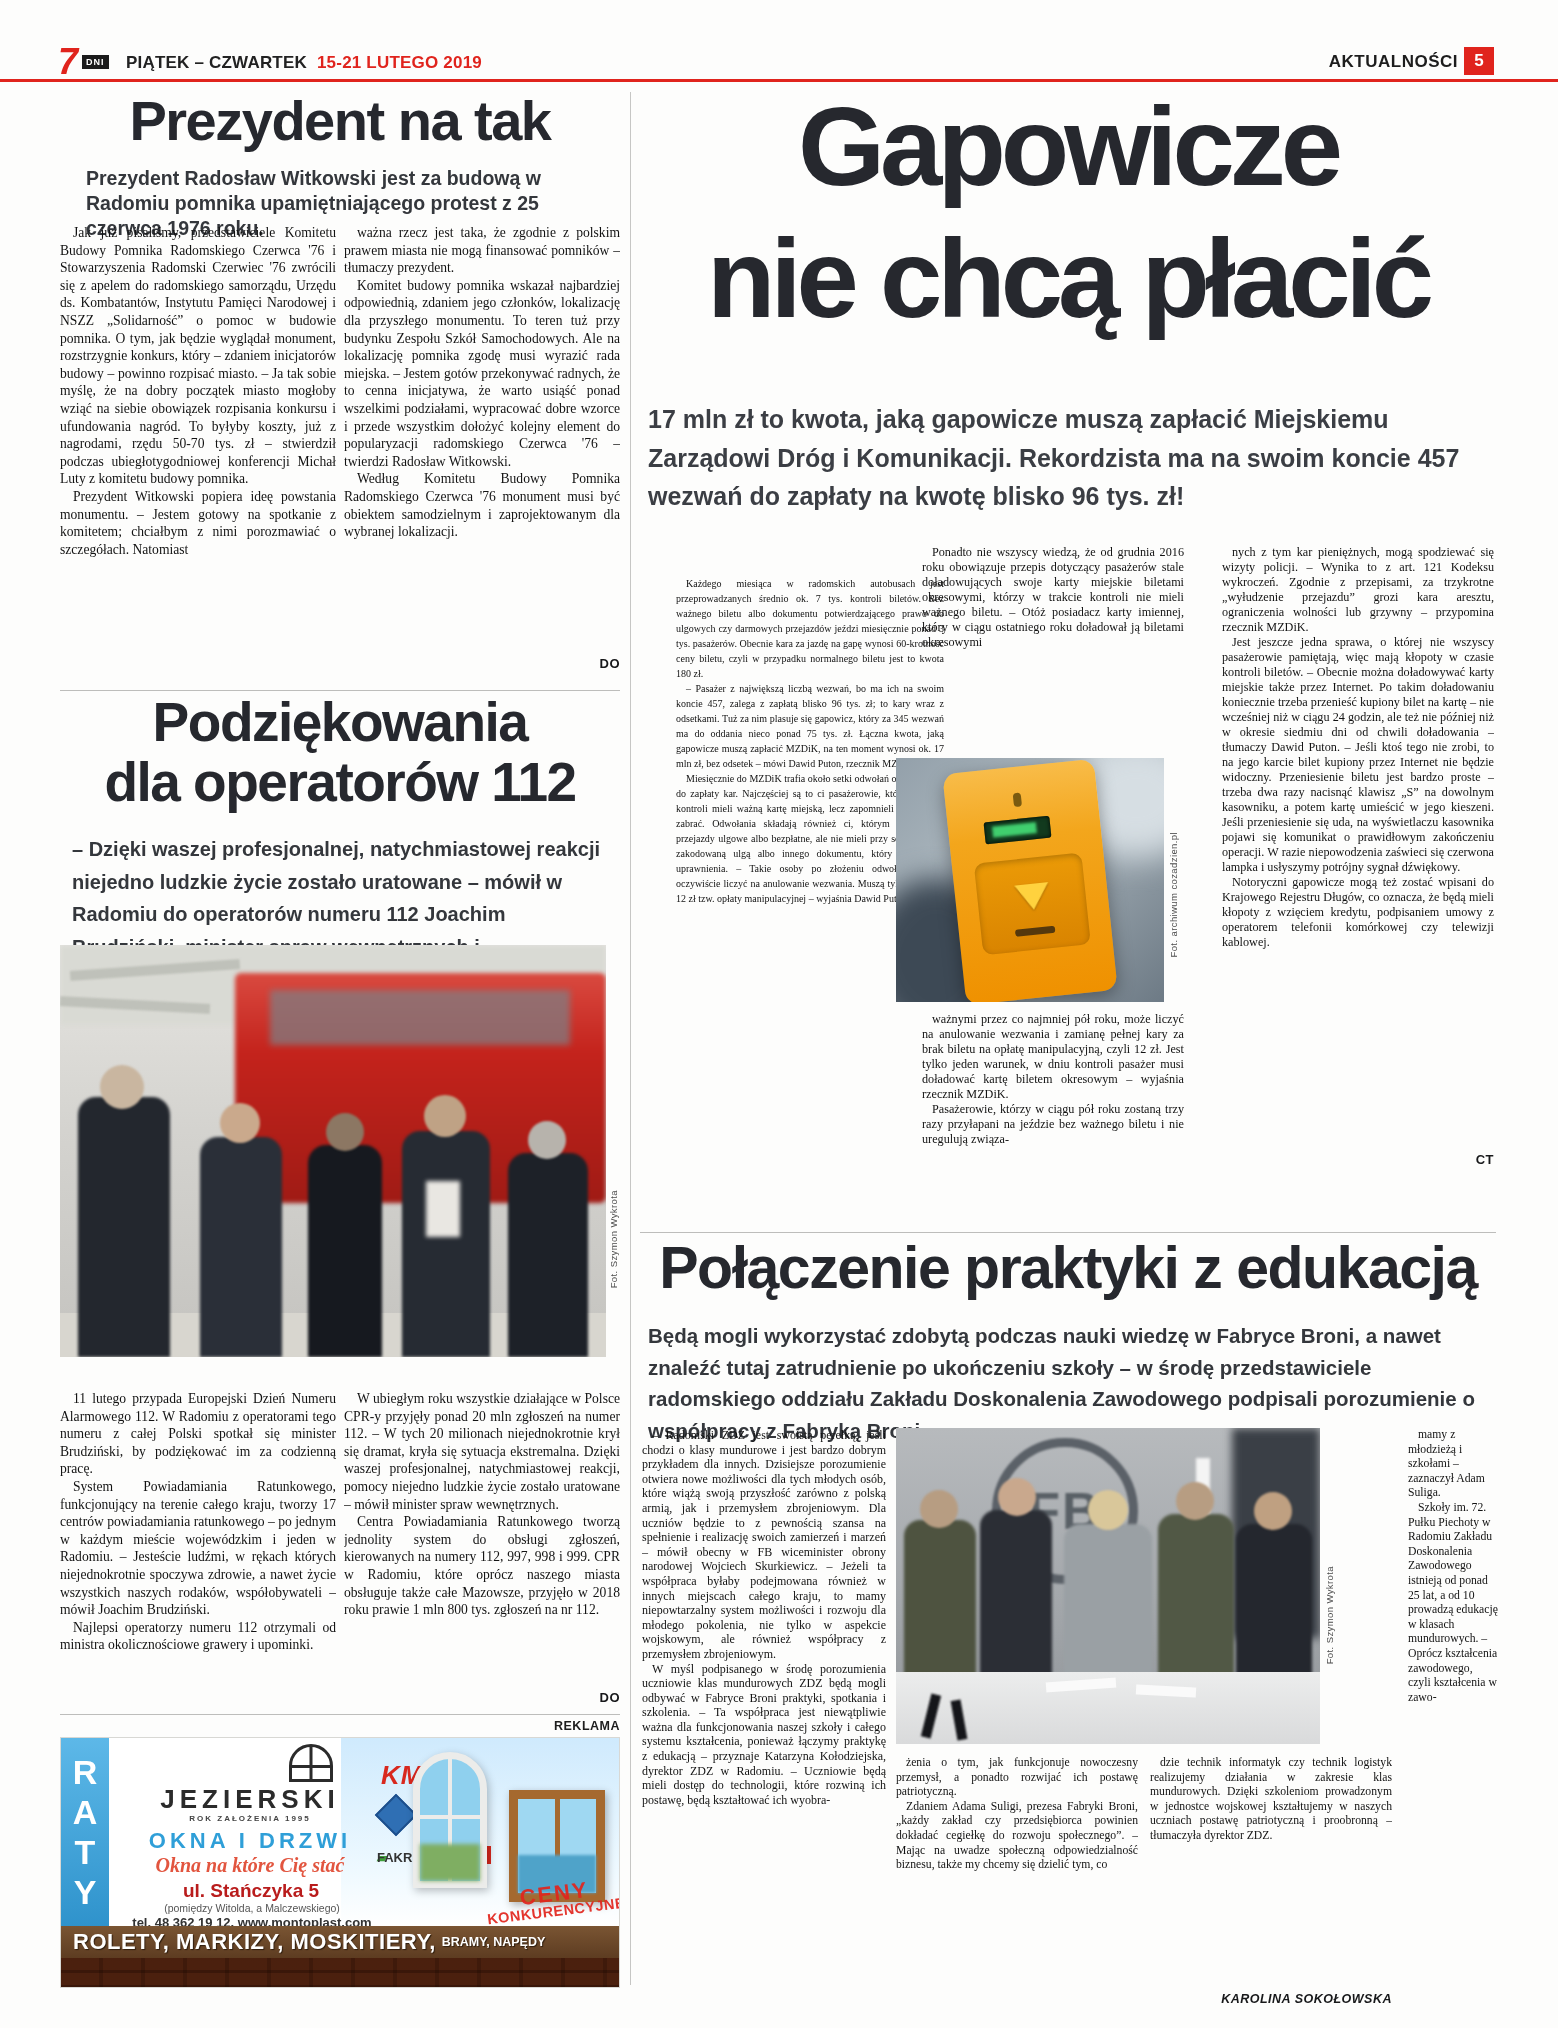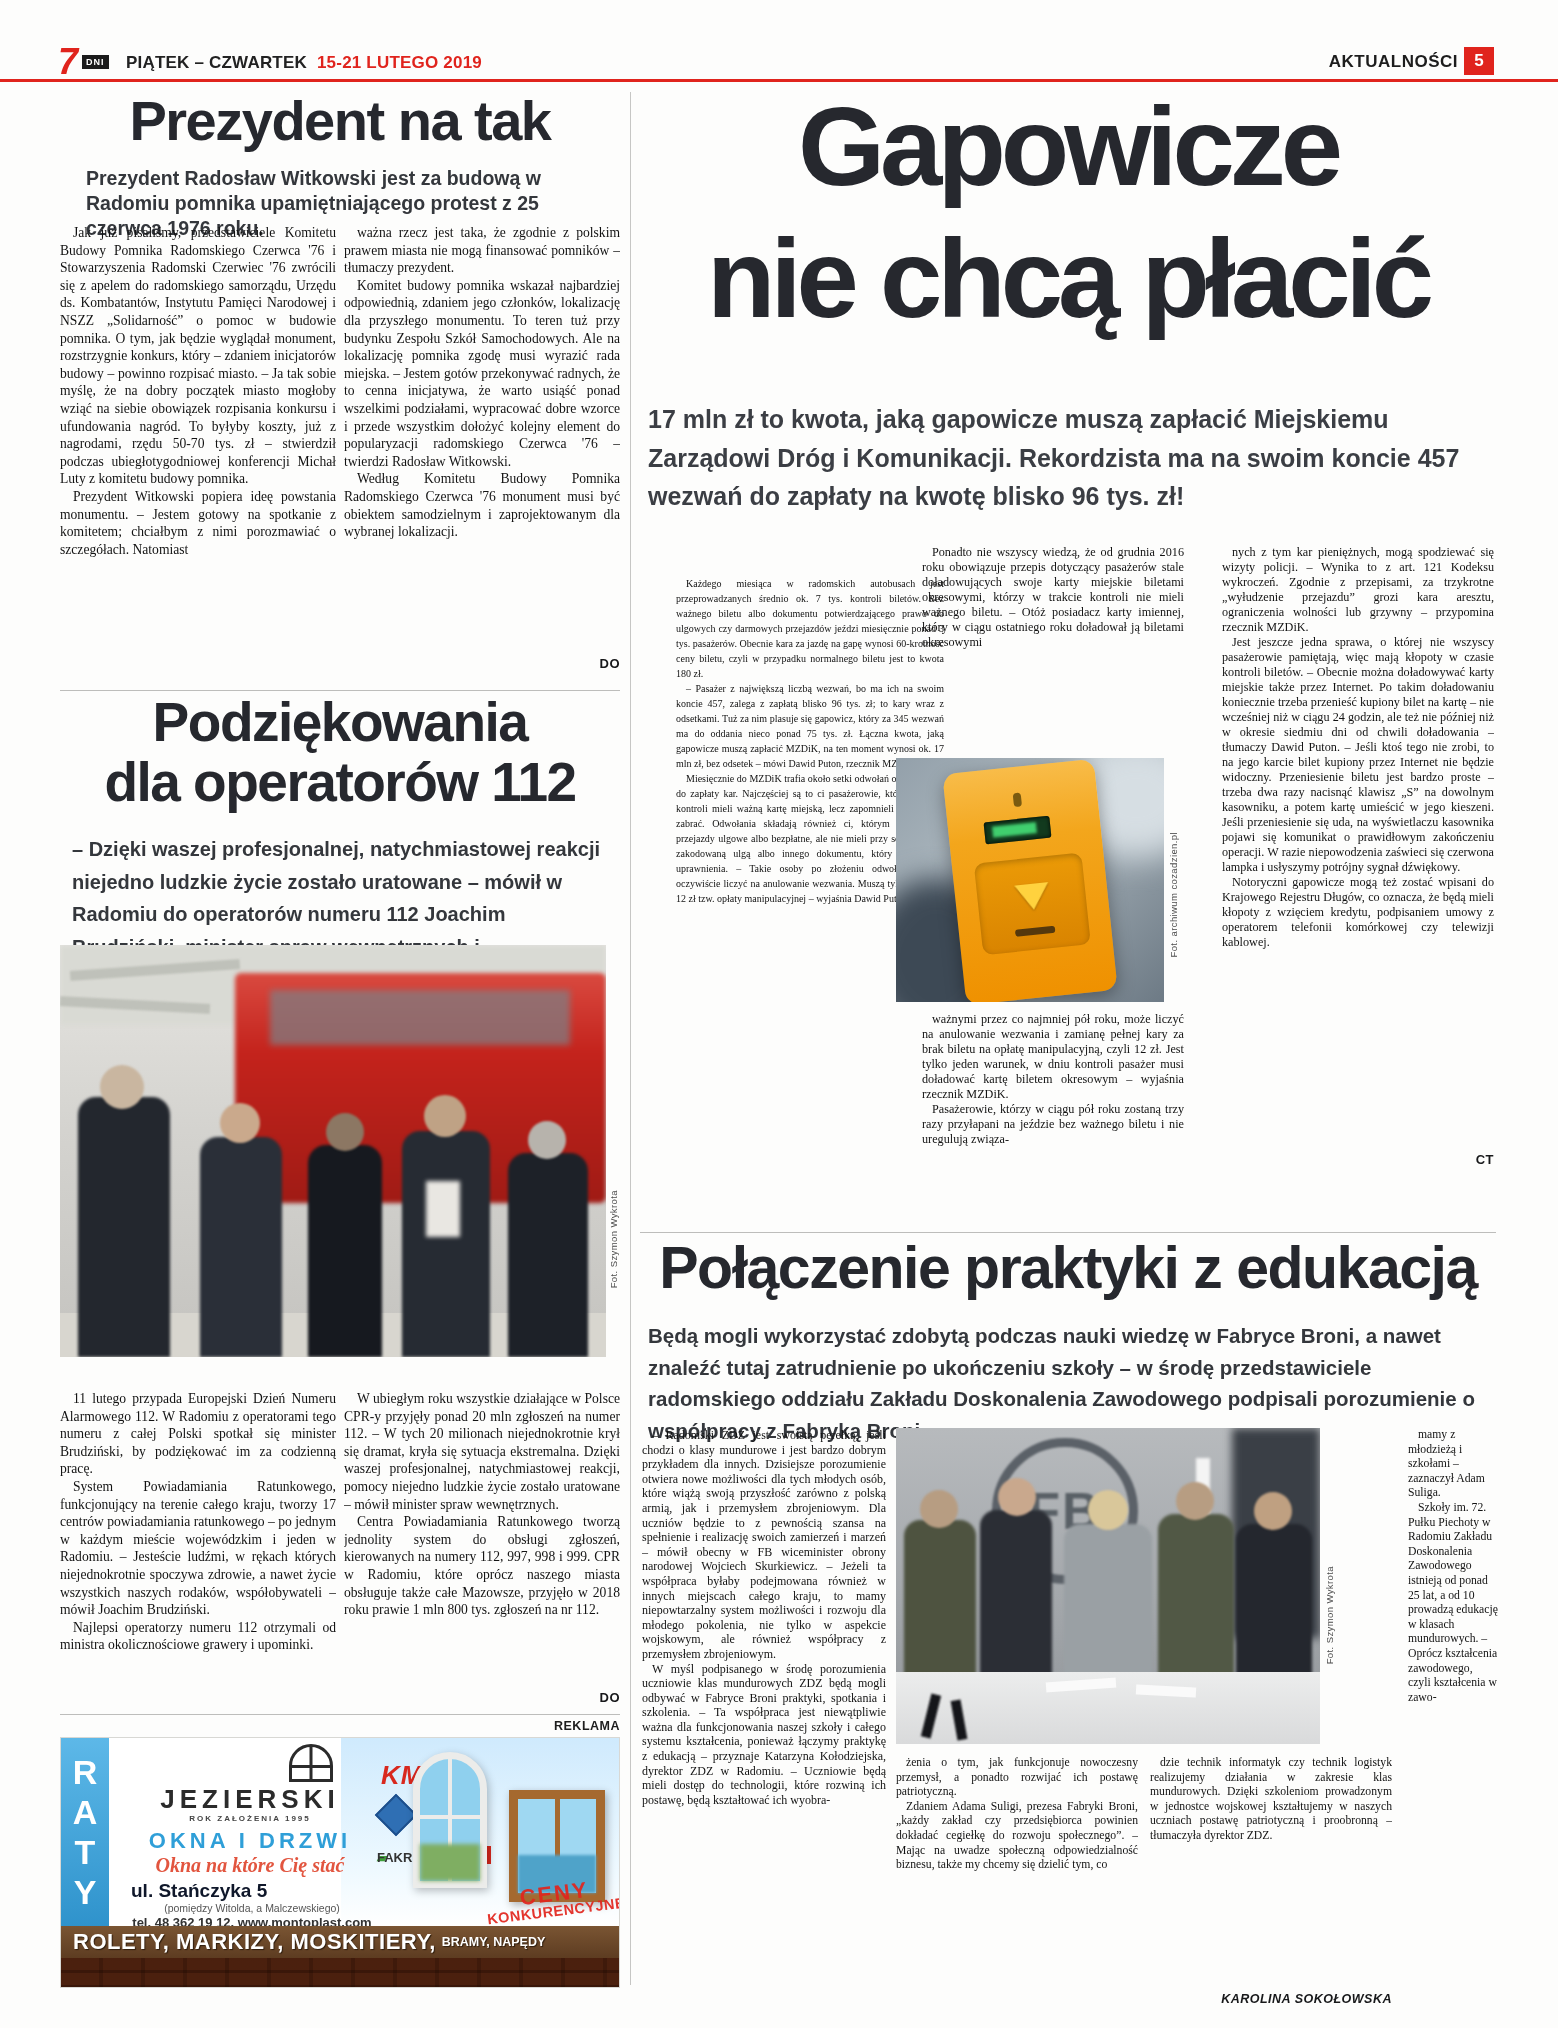--- a/index.html
+++ b/index.html
@@ -94,21 +94,21 @@
   .ad .mp-slogan { left:64px; top:116px; width:250px; text-align:center; font-size:20px; font-style:italic; font-weight:700; color:#e2553f;
                    font-family:"Liberation Serif",serif; }
   .ad .kmt { left:320px; top:22px; font-size:26px; font-weight:800; font-style:italic; color:#d8281e; letter-spacing:1px; }
   .ad .diamond { left:320px; top:62px; width:26px; height:26px; background:#2f6fb4; transform:rotate(45deg); border:2px solid #1d4f8c; }
   .ad .jez { left:362px; top:64px; font-size:10px; font-weight:800; color:#2f6fb4; letter-spacing:0.5px; }
   .ad .jez::before { content:""; position:absolute; left:6px; top:-18px; width:26px; height:16px; border:2px solid #2f6fb4; border-bottom:none; border-radius:14px 14px 0 0; }
   .ad .fakro { left:316px; top:112px; font-size:13px; font-weight:800; color:#333; }
   .ad .fakro i { font-style:normal; color:#3f9e3a; margin-right:2px; }
   .ad .velux { left:376px; top:108px; width:54px; height:18px; background:#d8281e; color:#fff; font-size:10px; font-weight:800;
                display:flex; align-items:center; justify-content:center; letter-spacing:1px; }
-  .ad .addr1 { left:70px; top:142px; width:240px; font-size:19px; font-weight:800; color:#0f172a; }
+  .ad .addr1 { left:70px; top:142px; width:240px; text-align:center; font-size:19px; font-weight:800; color:#b91c1c; }
   .ad .addr2 { left:56px; top:164px; width:270px; text-align:center; font-size:10.5px; font-weight:400; color:#555; }
   .ad .addr3 { left:56px; top:177px; width:270px; text-align:center; font-size:13px; font-weight:800; color:#333; }
   .ad .win1 { left:352px; top:14px; width:74px; height:136px; background:#8fd0ee; border:7px solid #ececea; border-radius:40px 40px 0 0;
               box-sizing:border-box; box-shadow:2px 3px 8px rgba(0,0,0,.25); }
   .ad .win1::before { content:""; position:absolute; left:50%; top:0; width:4px; height:100%; background:#ececea; transform:translateX(-50%); }
   .ad .win1::after { content:""; position:absolute; left:0; top:46%; width:100%; height:4px; background:#ececea; }
   .ad .win1 .green { left:0; top:70%; width:100%; height:30%; background:#7fae62; filter:blur(2px); }
   .ad .win2 { left:448px; top:52px; width:96px; height:112px; background:#9fd8f2; border:9px solid #a5692f; box-sizing:border-box;
               box-shadow:2px 3px 8px rgba(0,0,0,.3); }
   .ad .win2::before { content:""; position:absolute; left:48%; top:0; width:5px; height:100%; background:#a5692f; }

